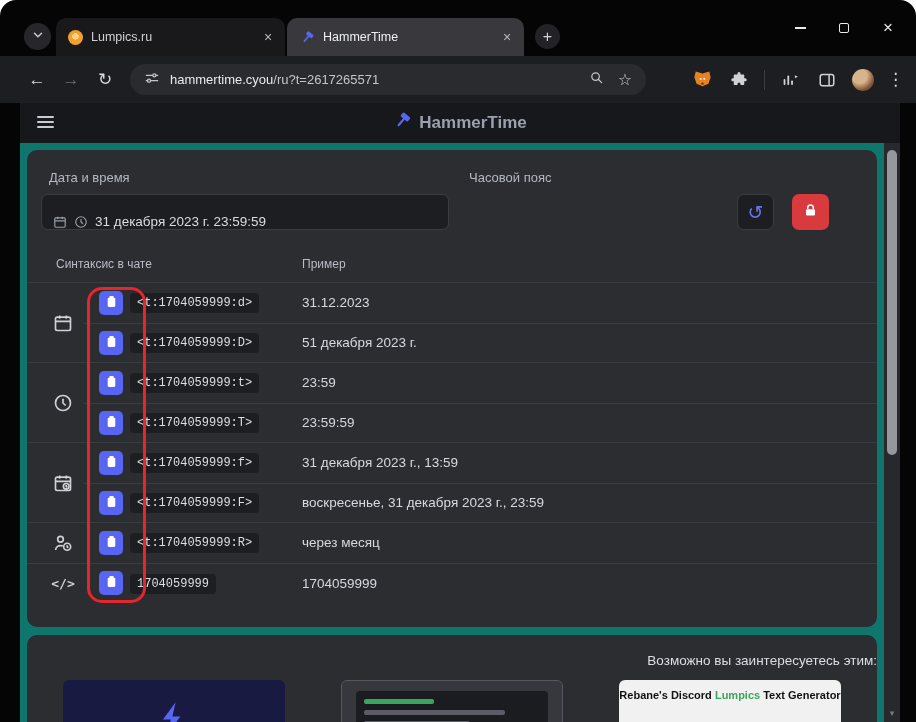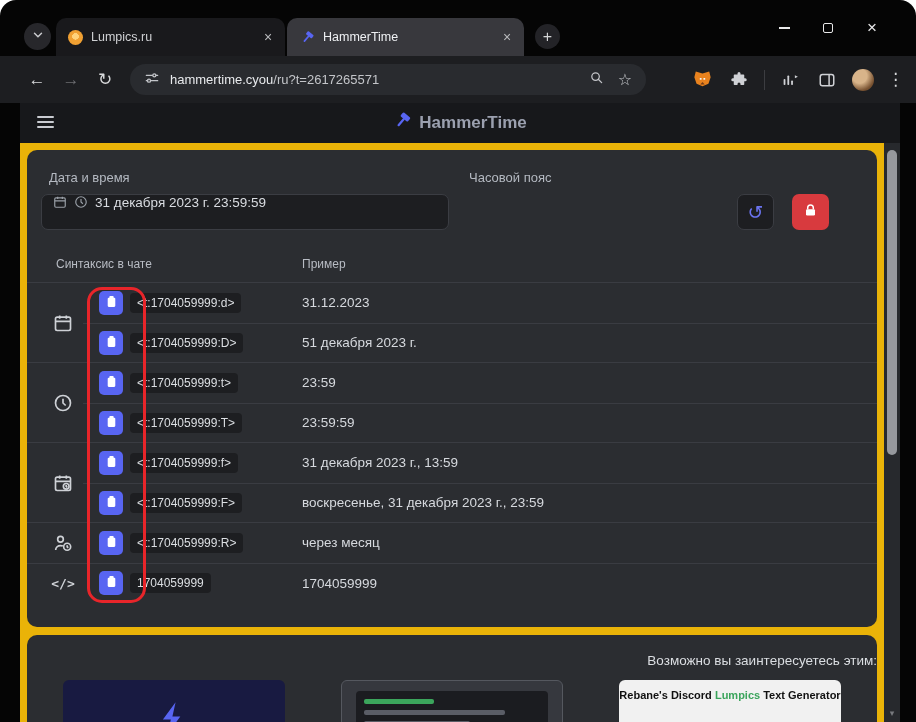--- a/index.html
+++ b/index.html
@@ -1,20 +1,20 @@
 <!DOCTYPE html>
 <html><head>
 <meta charset="utf-8">
 <style>
   *{margin:0;padding:0;box-sizing:border-box}
   body{background:#fff;font-family:"Liberation Sans","DejaVu Sans",sans-serif}
   .canvas{position:relative;width:916px;height:722px;background:#050505;border-radius:16px 16px 0 0;overflow:hidden}
 
   
-  .tabstrip{position:absolute;top:0;left:0;right:16px;height:52px}
+  .tabstrip{position:absolute;top:0;left:0;right:0;height:52px}
   .tab-search{position:absolute;left:24px;top:23px;width:27px;height:27px;border-radius:50%;background:#27272b;color:#c8c9cc;display:flex;align-items:center;justify-content:center;cursor:pointer}
   .tab{position:absolute;top:18px;height:38px;border-radius:10px 10px 0 0;display:flex;align-items:center;gap:8px;padding:0 8px 0 12px;cursor:pointer}
   .tab .title{font-size:12.5px;flex:1;white-space:nowrap;overflow:hidden}
   .tab-close{width:18px;height:18px;border-radius:50%;display:flex;align-items:center;justify-content:center;font-size:14px;color:#b9babd;cursor:pointer}
   .tab1{left:56px;width:229px;background:#19191c;color:#cfd0d3}
   .tab2{left:287px;width:237px;background:#38383d;color:#eef0f3}
   .fav-lumpics{width:15px;height:15px;border-radius:50%;background:radial-gradient(circle at 50% 42%,#ffd27a 0 28%,#f0a032 30% 100%);flex:0 0 auto}
   .fav-ht{width:16px;height:16px;flex:0 0 auto;display:flex;align-items:center;justify-content:center}
   .newtab{position:absolute;left:535px;top:24px;width:25px;height:25px;border-radius:50%;background:#232327;color:#d3d4d6;display:flex;align-items:center;justify-content:center;font-size:16px;cursor:pointer}
   .win-controls{position:absolute;right:6px;top:0;height:56px;display:flex;align-items:center}
@@ -37,48 +37,48 @@
   .avatar{width:22px;height:22px;border-radius:50%;background:radial-gradient(circle at 35% 32%,#d8b48a 0 35%,#7a5433 70%,#4c3017);cursor:pointer}
   .menu-dots{font-size:17px;color:#d8d9db;cursor:pointer}
 
   
   .viewport{position:absolute;left:20px;top:103px;width:880px;height:619px;background:#2b2d31;overflow:hidden}
   .page-header{position:absolute;top:0;left:0;right:0;height:40px;background:#17181b;display:flex;align-items:center;justify-content:center;z-index:4}
   .hamburger{position:absolute;left:17px;top:13px;display:flex;flex-direction:column;gap:3px;cursor:pointer}
   .hamburger span{width:17px;height:2px;background:#c9cbd1;border-radius:1px}
   .site-title{display:flex;align-items:center;gap:7px;font-weight:bold;font-size:17px;color:#9ba0af}
 
-  .page-body{position:absolute;top:40px;left:0;right:16px;bottom:0;background:#eab308;padding:7px;overflow:hidden}
+  .page-body{position:absolute;top:40px;left:0;right:16px;bottom:0;background:#0f766e;padding:7px;overflow:hidden}
   .main-card{background:#2b2d31;border-radius:10px;padding:20px 0 24px 0;position:relative}
 
   
   .form-row{display:flex;margin-left:14px}
   .col-dt{width:408px;margin-right:12px}
   .col-tz{width:260px;margin-right:16px}
   .field-label{display:block;margin:0 0 9px 8px;font-size:13px;color:#b4b9c1}
-  .input{height:36px;background:#1d1e21;border:1px solid #3b3d43;border-radius:7px;display:flex;align-items:flex-start;gap:7px;padding:0 11px;font-size:13.5px;color:#d9dce1;cursor:text}
+  .input{height:36px;background:#1d1e21;border:1px solid #3b3d43;border-radius:7px;display:flex;align-items:flex-end;gap:7px;padding:0 11px;font-size:13.5px;color:#d9dce1;cursor:text}
   .input .ficon{display:flex;align-items:center;color:#9aa0a8}
   .input .ph{color:#868b94}
   .btn-sq{width:37px;height:36px;border-radius:7px;align-self:flex-end;display:flex;align-items:center;justify-content:center;cursor:pointer;border:none}
   .btn-history{background:#1d1e21;border:1px solid #3b3d43;margin-right:18px;color:#6b74f0;font-size:19px;line-height:1}
   .btn-lock{background:#d83a3e}
 
   
   .table-head{display:flex;margin-top:27px;padding:0 0 11px 29px;border-bottom:1px solid #3a3c42;font-size:12px;font-weight:normal;color:#b8bcc4}
   .th-syntax{width:246px}
   .tgroup{display:flex}
   .tgroup + .tgroup{border-top:1px solid #3a3c42}
   .tgroup:last-child{border-bottom:1px solid #3a3c42}
   .gicon{width:40px;margin-left:16px;display:flex;align-items:center;justify-content:center;color:#ced1d6;flex:0 0 auto}
   .grows{flex:1}
   .trow{display:flex;align-items:center;height:39.5px;padding-left:16px}
   .grows .trow + .trow{border-top:1px solid #3a3c42}
   .copy-btn{width:24px;height:24px;border-radius:5px;background:#5865F2;border:none;display:flex;align-items:center;justify-content:center;margin-right:7px;cursor:pointer;flex:0 0 auto}
   .chip-cell{width:172px;flex:0 0 auto}
-  .chip{display:inline-block;background:#1d1e21;border-radius:4px;padding:3px 7px;font-family:Liberation Sans, sans-serif;font-size:12px;color:#dcdfe3;white-space:nowrap}
+  .chip{display:inline-block;background:#1d1e21;border-radius:4px;padding:3px 7px;font-family:Liberation Mono, monospace;font-size:12px;color:#dcdfe3;white-space:nowrap}
   .example{font-size:13.5px;color:#d6d9de;white-space:nowrap}
   .code-glyph{font-family:"DejaVu Sans Mono","Liberation Mono",monospace;font-size:13px;font-weight:bold;color:#ced1d6}
   .annotation{position:absolute;left:60px;top:137px;width:59px;height:316px;border:3px solid #e8252a;border-radius:15px;pointer-events:none;z-index:3}
 
   
   .bottom-card{margin-top:8px;background:#2b2d31;border-radius:10px;padding-top:18px;height:140px}
   .suggestion{text-align:right;font-size:13.5px;color:#dbdee2}
   .promo-row{display:flex;justify-content:center;gap:56px;margin-top:12px}
   .promo{width:222px;height:80px;border-radius:6px;overflow:hidden;cursor:pointer}
   .promo1{background:#181a41;display:flex;align-items:center;justify-content:center}

